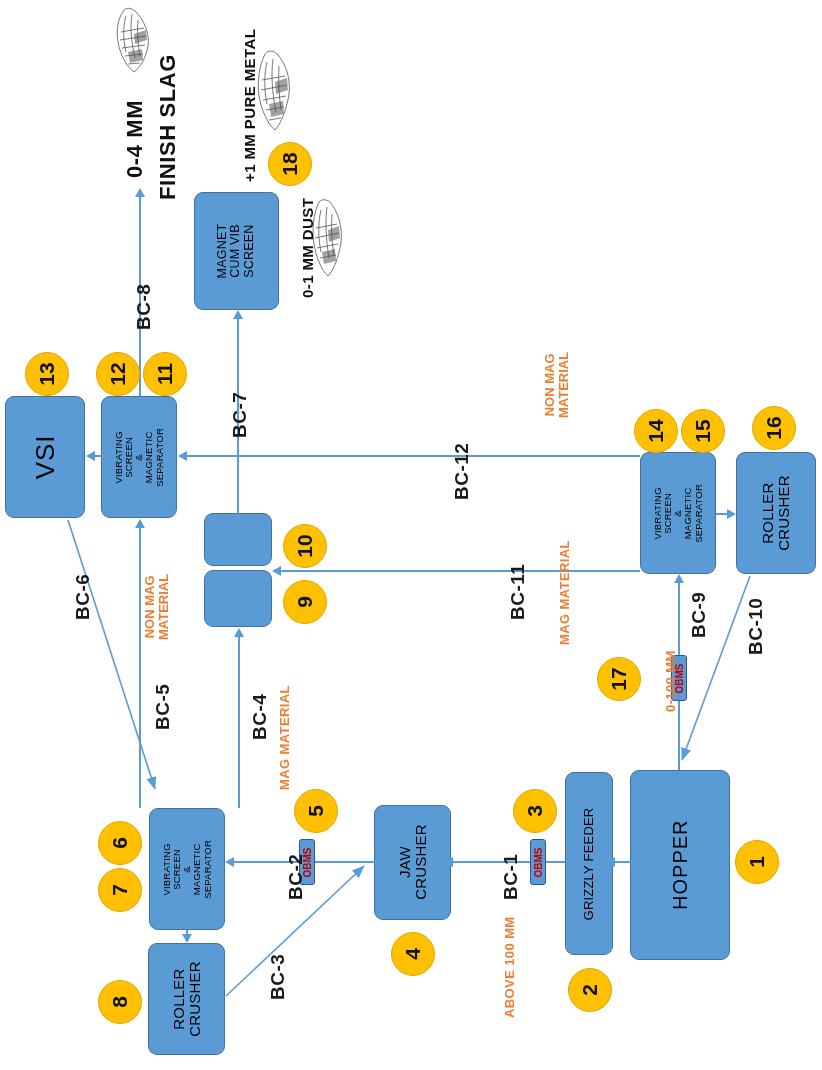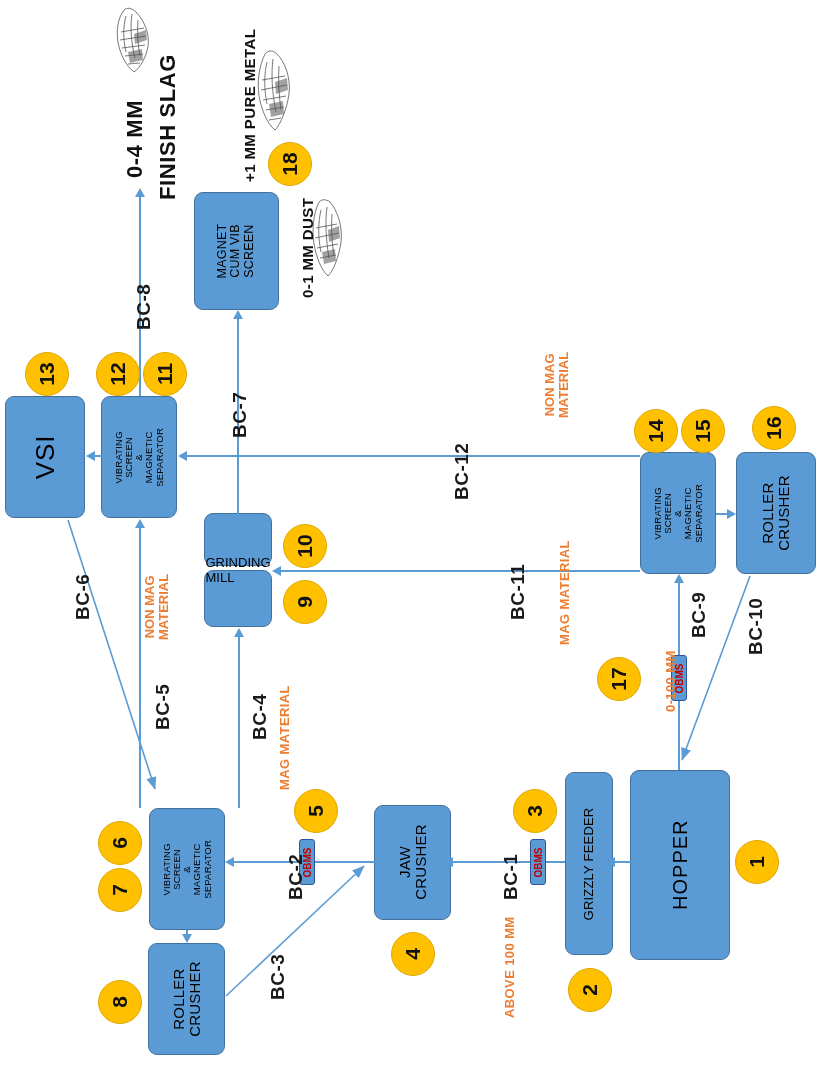--- a/index.html
+++ b/index.html
@@ -152,27 +152,20 @@
   <div class="box" style="left:148px;top:943px;width:77px;height:112px;">
     <div class="lbl" style="font-size:15px;">
       <div>ROLLER</div>
       <div>CRUSHER</div>
     </div>
   </div>
 
   <div class="box" style="left:204px;top:513px;width:68px;height:53px;">
   </div>
   <div class="box" style="left:204px;top:570px;width:68px;height:57px;">
-  </div>
-  <div style="position:absolute;left:204px;top:513px;width:68px;height:114px;
-              display:flex;align-items:center;justify-content:center;pointer-events:none;">
-    <div class="lbl" style="font-size:13px;">
-      <div>GRINDING</div>
-      <div>MILL</div>
-    </div>
   </div>
 
   <div class="box" style="left:101px;top:396px;width:76px;height:122px;">
     <div class="lbl sm">
       <div>VIBRATING</div>
       <div>SCREEN</div>
       <div>&amp;</div>
       <div>MAGNETIC</div>
       <div>SEPARATOR</div>
     </div>

